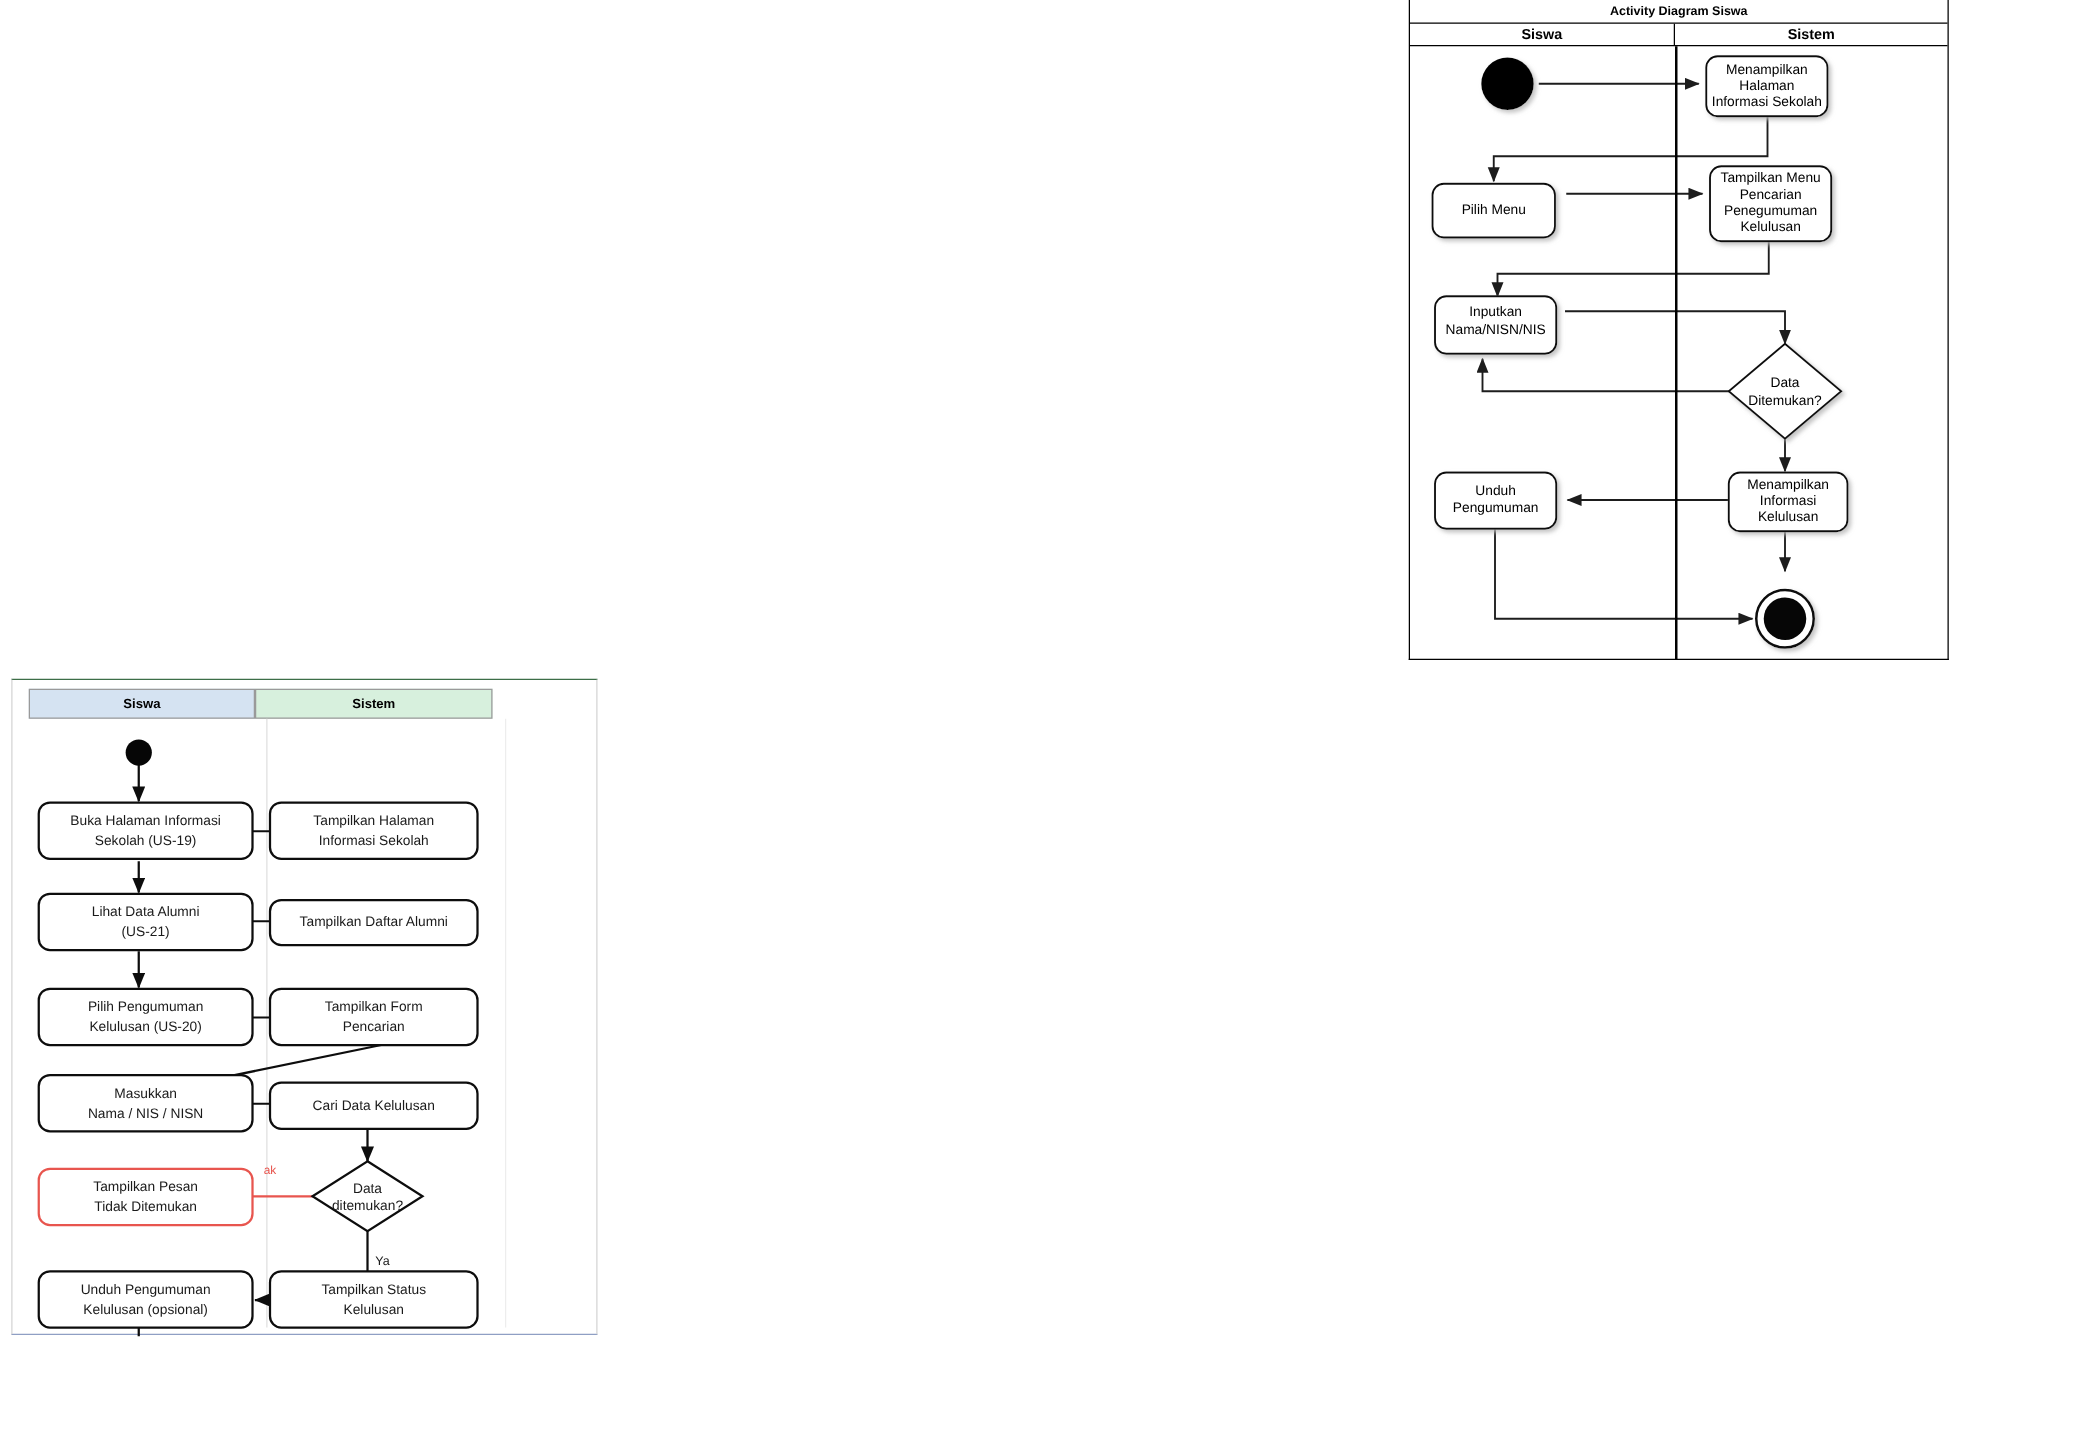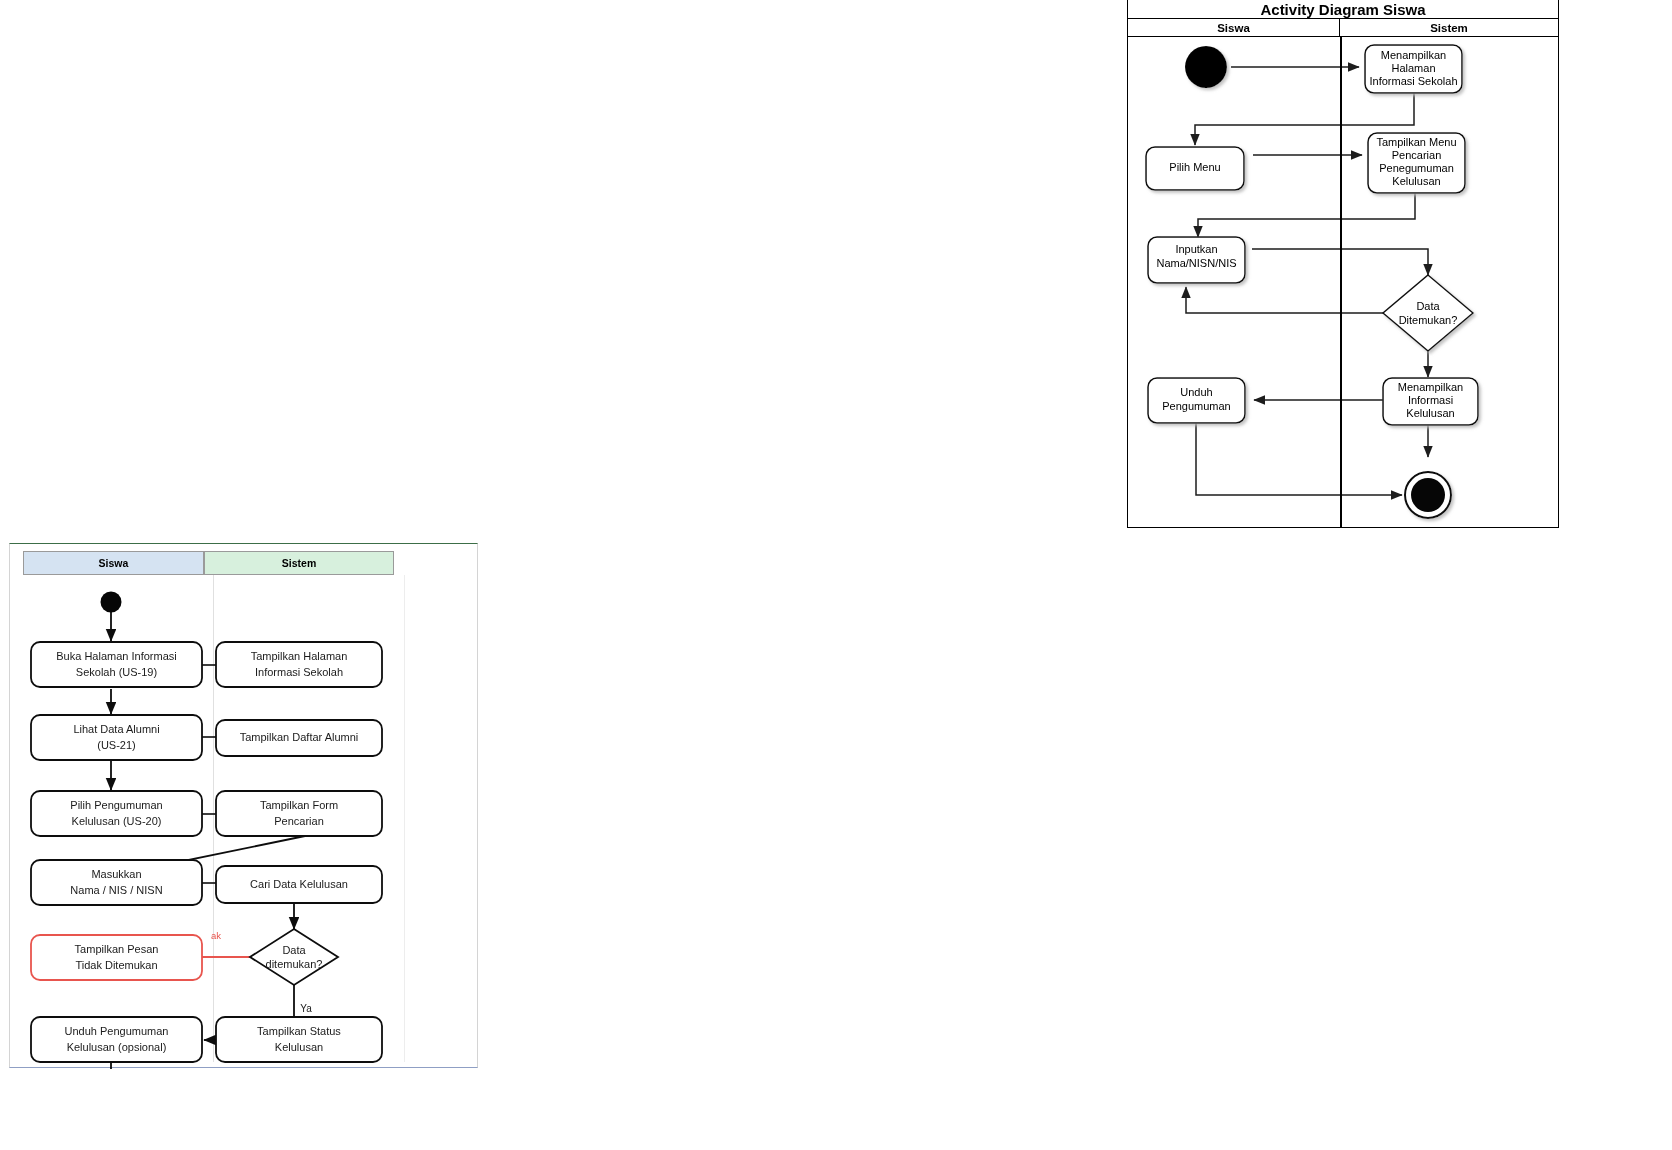--- a/index.html
+++ b/index.html
@@ -9,21 +9,21 @@
 
   .node-txt{font-size:11px;fill:#000;text-anchor:middle;dominant-baseline:middle;}
   .node-txt-serif{font-size:11px;fill:#1a1a1a;text-anchor:middle;}
 
   
   #tr-panel{position:absolute;left:1127px;top:0px;width:432px;height:528px;
             background:#fff;border:1.6px solid #000;border-top:none;box-sizing:border-box;}
   #tr-title{position:absolute;left:0;top:0;width:100%;height:19px;
             border-bottom:1.6px solid #000;box-sizing:border-box;
             display:flex;align-items:center;justify-content:center;
-            font-size:15px;font-weight:bold;color:#000;}
+            font-size:10px;font-weight:bold;color:#000;}
   #tr-lanehdr{position:absolute;left:0;top:19px;width:100%;height:18px;
               border-bottom:1.6px solid #000;box-sizing:border-box;display:flex;}
   #tr-lanehdr .lane{display:flex;align-items:center;justify-content:center;
                     font-size:11.5px;font-weight:bold;color:#000;box-sizing:border-box;}
   #tr-lanehdr .lane.left{width:49.3%;border-right:1.6px solid #000;}
   #tr-lanehdr .lane.right{width:50.7%;}
   #tr-body{position:absolute;left:0;top:37px;width:100%;height:491px;}
   #tr-divider{position:absolute;left:49.3%;top:0;width:1.6px;height:100%;background:#000;}
 
   

